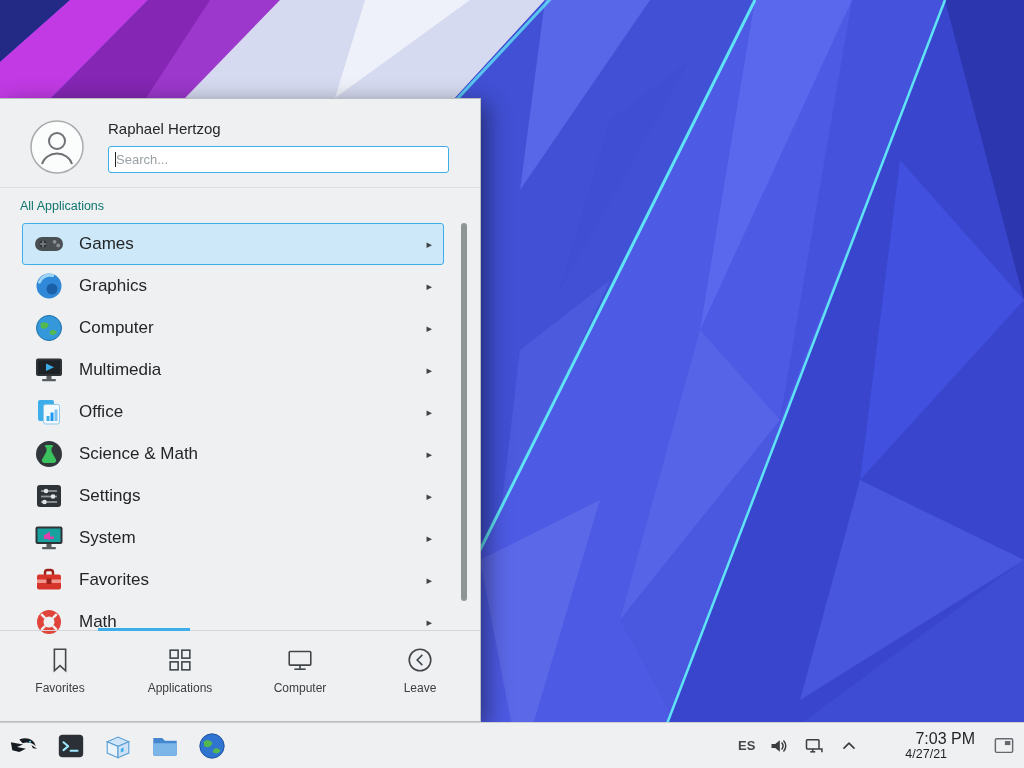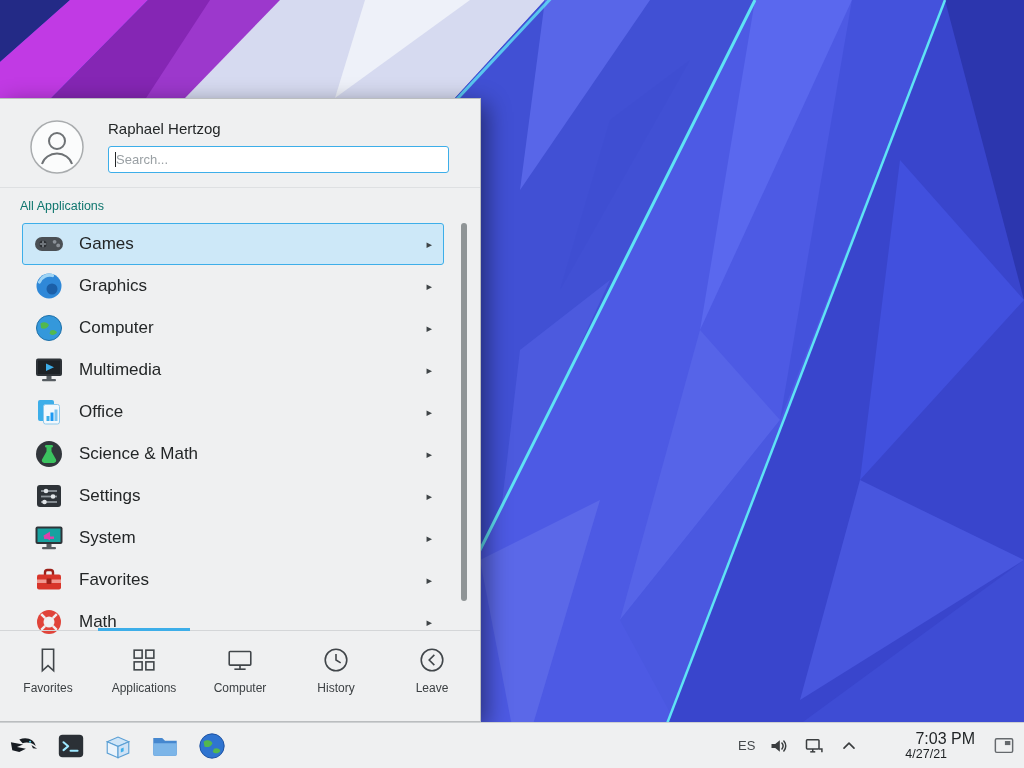--- a/index.html
+++ b/index.html
@@ -51,21 +51,21 @@
   .tab-icon svg{display:block;width:30px;height:30px;}
   .tab-label{margin-top:6px;font-size:12px;color:#3c4043;}
 
   
   .taskbar{position:absolute;left:0;right:0;bottom:0;height:46px;background:#eff0f1;
     border-top:1px solid #cdd0d2;display:flex;align-items:center;box-sizing:border-box;}
   .task-left{display:flex;align-items:center;gap:15px;padding-left:8px;}
   .task-btn{width:32px;height:32px;display:flex;align-items:center;justify-content:center;}
   .task-btn svg{display:block;width:30px;height:30px;}
   .task-right{margin-left:auto;display:flex;align-items:center;gap:13px;padding-right:8px;}
-  .kbd-layout{font-size:13px;font-weight:normal;color:#44484b;}
+  .kbd-layout{font-size:13px;font-weight:bold;color:#44484b;}
   .tray-icon{width:22px;height:22px;display:flex;align-items:center;justify-content:center;}
   .tray-icon svg{display:block;width:20px;height:20px;}
   .clock{text-align:center;line-height:1.12;color:#1e2224;padding:0 4px;}
   .clock .time{font-size:16px;margin-left:38px;}
   .clock .date{font-size:12.5px;}
   .show-desktop{width:24px;height:22px;display:flex;align-items:center;justify-content:center;}
 </style>
 </head>
 <body>
 
@@ -306,29 +306,20 @@
         <span class="tab-icon">
           <svg viewBox="0 0 32 32" fill="none" stroke="#41464a" stroke-width="1.7">
             <rect x="4.5" y="7" width="23" height="14.5" rx="1"></rect>
             <line x1="16" y1="21.5" x2="16" y2="25.5"></line>
             <line x1="10" y1="25.8" x2="22" y2="25.8"></line>
           </svg>
         </span>
         <span class="tab-label">Computer</span>
       </div>
 
-      <div class="tab">
-        <span class="tab-icon">
-          <svg viewBox="0 0 32 32" fill="none" stroke="#41464a" stroke-width="1.7">
-            <circle cx="16" cy="16" r="11.5"></circle>
-            <path d="M16 9.5 V16 l5 3"></path>
-          </svg>
-        </span>
-        <span class="tab-label">History</span>
-      </div>
 
       <div class="tab">
         <span class="tab-icon">
           <svg viewBox="0 0 32 32" fill="none" stroke="#41464a" stroke-width="1.7">
             <circle cx="16" cy="16" r="11.5"></circle>
             <path d="M18.5 10.5 L13 16 l5.5 5.5"></path>
           </svg>
         </span>
         <span class="tab-label">Leave</span>
       </div>

